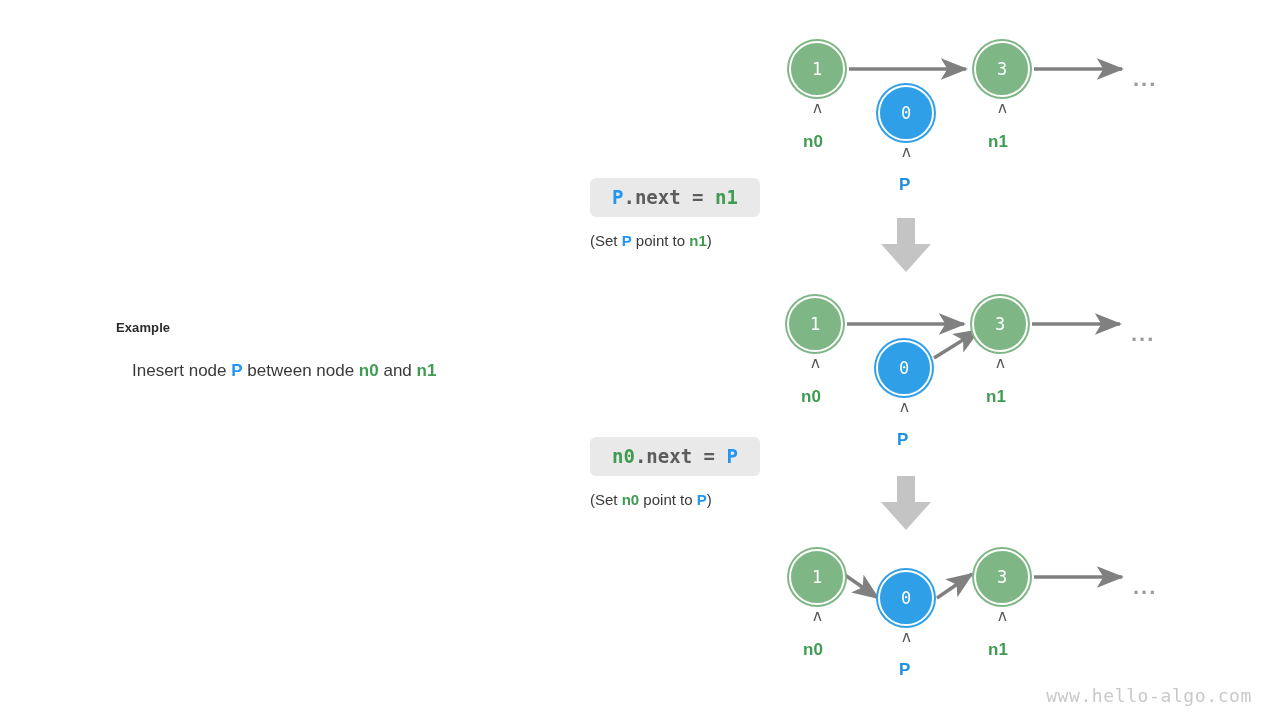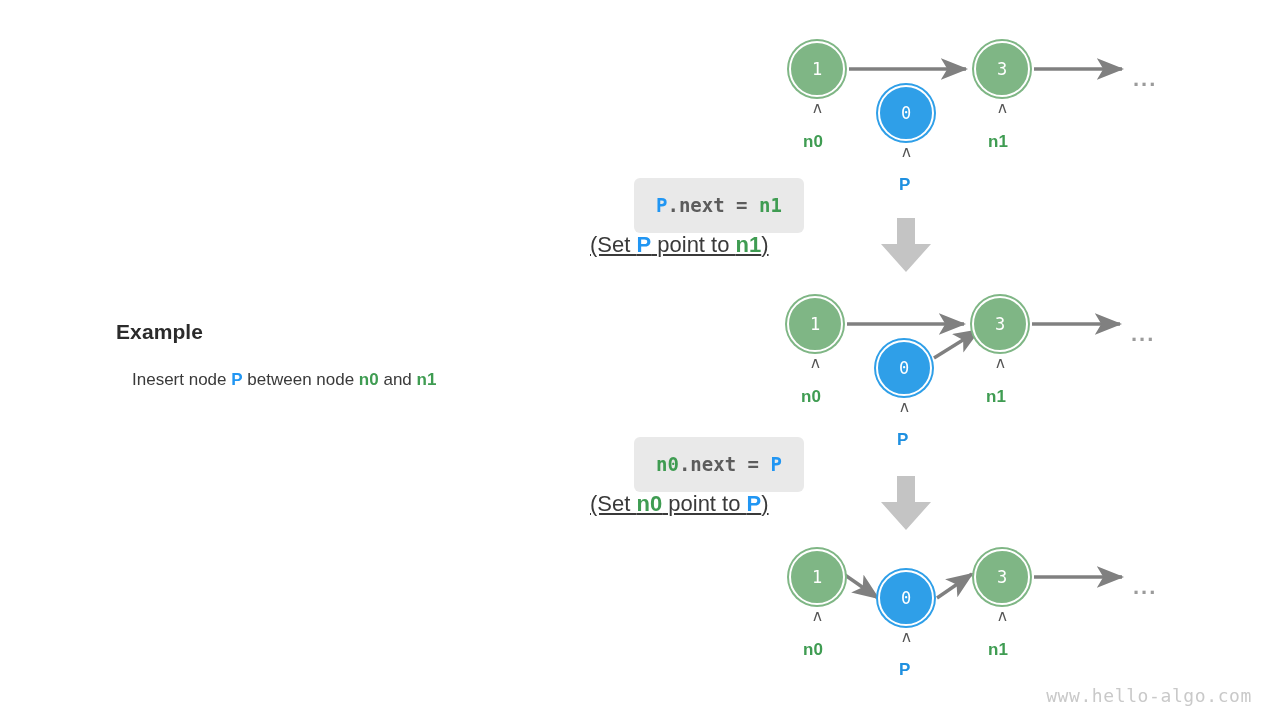--- a/index.html
+++ b/index.html
@@ -22,21 +22,21 @@
   }
 
   
   .explain {
     position: absolute;
     left: 116px;
     top: 320px;
     width: 460px;
   }
   .explain-title {
-    font-size: 21px;
+    font-size: 13px;
     font-weight: bold;
     color: #2b2b2b;
     letter-spacing: 0.1px;
     margin: 0 0 26px 0;
   }
   .explain-body {
     font-size: 17px;
     color: #3a3a3a;
     margin: 16px;
     line-height: 1.2;
@@ -46,32 +46,30 @@
 
   
   .codebox {
     position: absolute;
     background: #e9e9e9;
     border-radius: 6px;
     font-family: "DejaVu Sans Mono", monospace;
     font-size: 19px;
     font-weight: bold;
     color: #3b3b3b;
-    padding: 16px 22px;
+    padding: 8px 22px;
     white-space: pre;
     line-height: 1.2;
-    margin-left: 44px;
   }
   .codebox .op { color: #5c5c5c; font-weight: bold; }
   .caption {
     position: absolute;
-    font-size: 22px;
+    font-size: 15px;
     color: #3a3a3a;
     white-space: nowrap;
-    text-decoration: underline;
   }
 
   
   .downarrow {
     position: absolute;
     width: 54px;
     height: 56px;
   }
 
   

